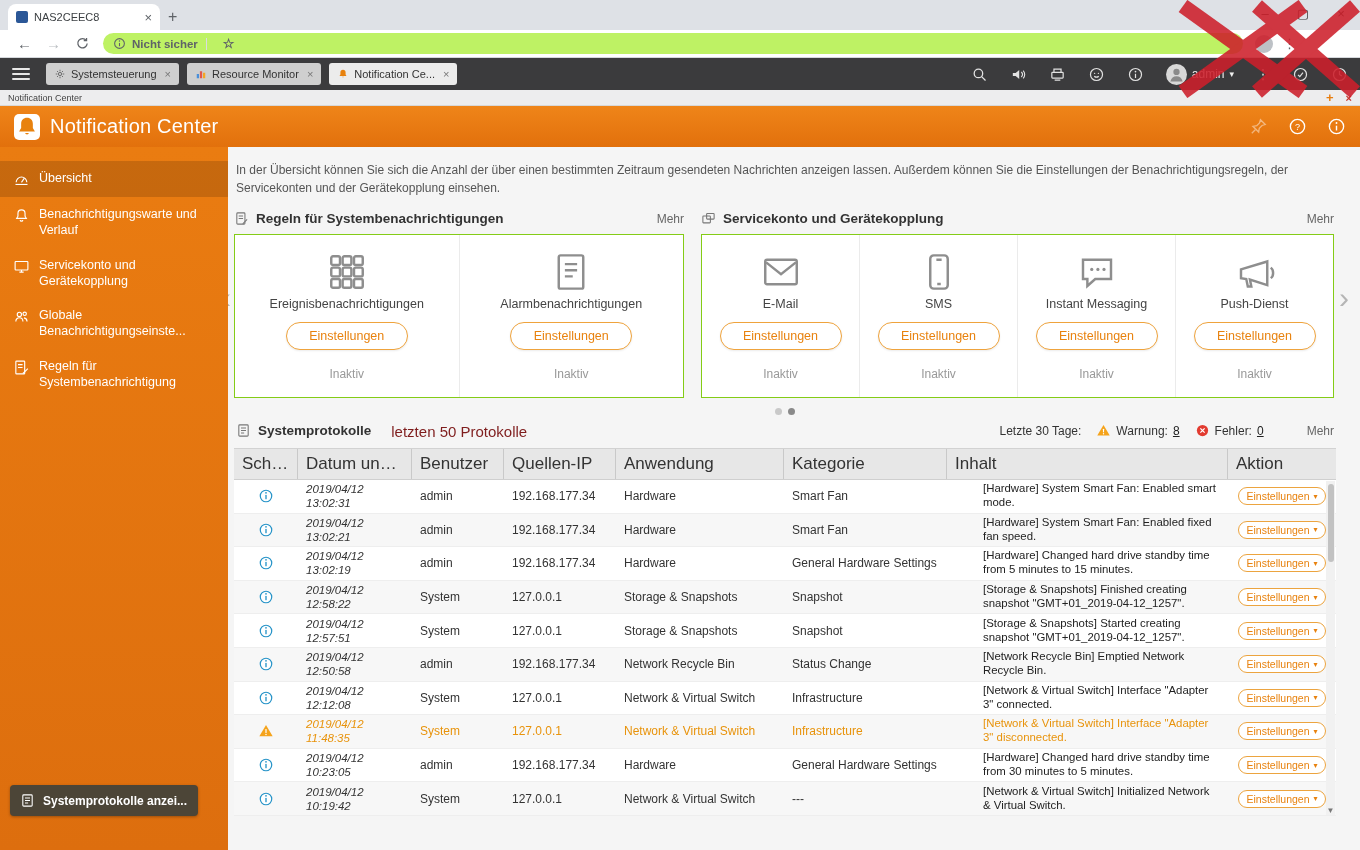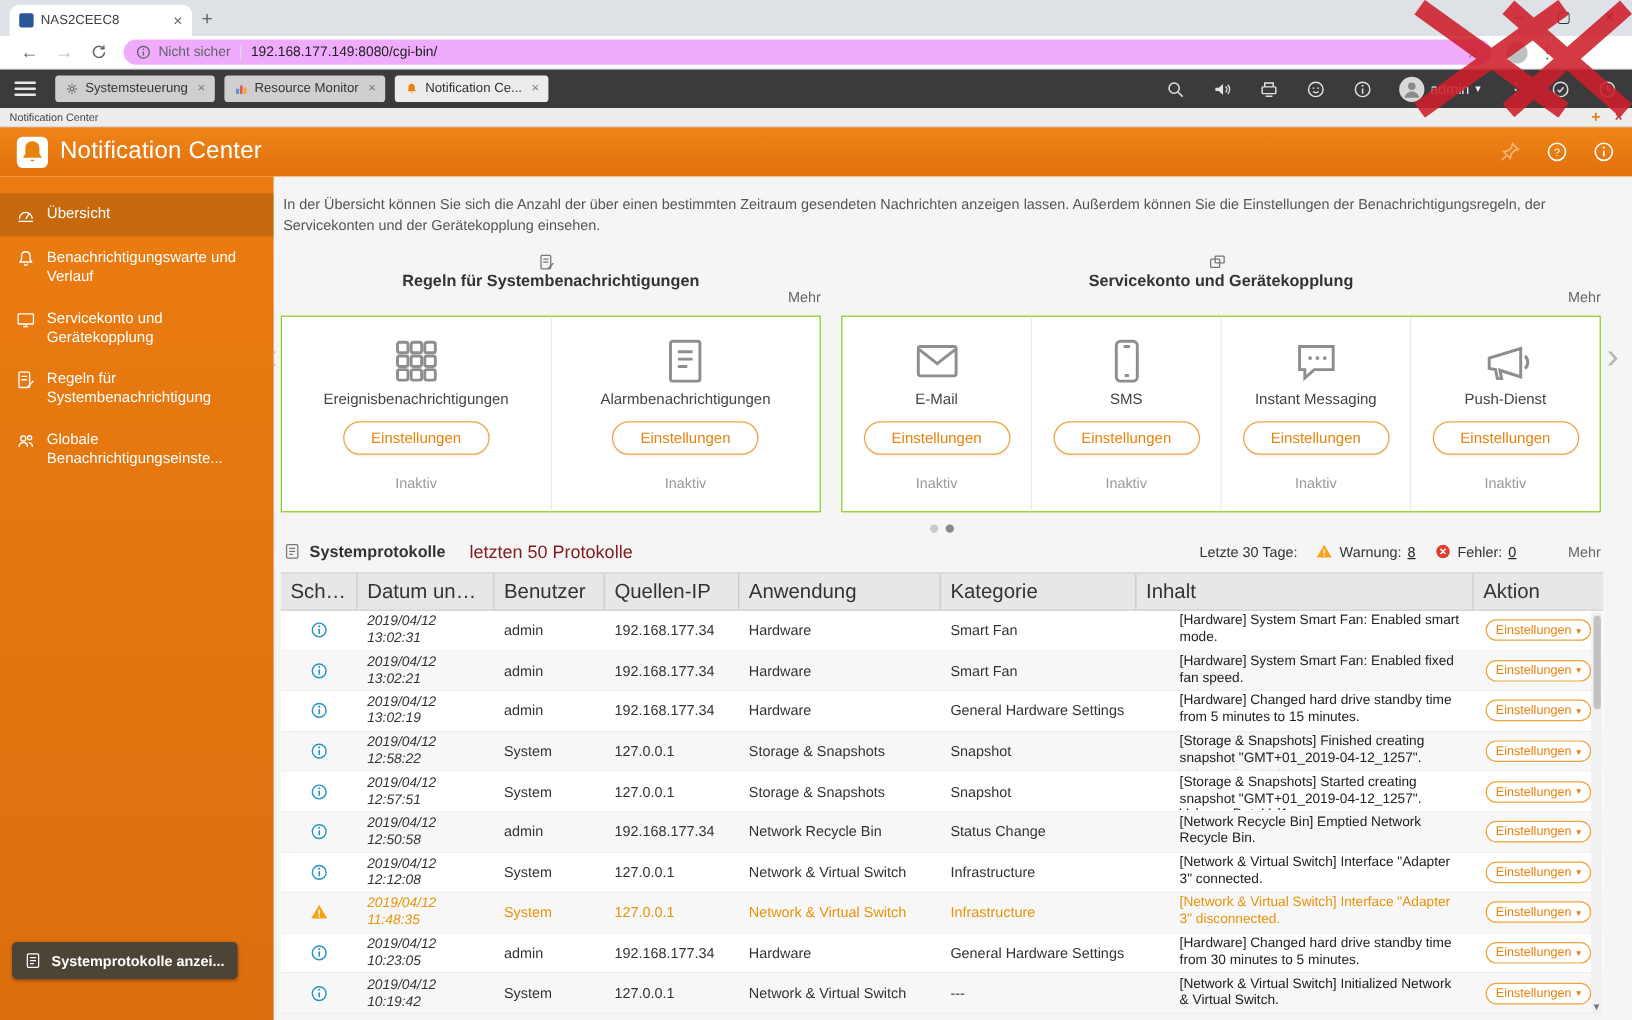--- a/index.html
+++ b/index.html
@@ -14,21 +14,21 @@
   .btab-title { flex:1; overflow:hidden; white-space:nowrap; text-overflow:ellipsis; }
   .btab-close { color:#5F6368; font-size:13px; margin-left:6px; cursor:default; }
   .newtab { font-size:16px; color:#5F6368; margin:0 0 4px 8px; }
   .wincontrols { position:absolute; right:0; top:0; height:30px; display:flex; }
   .wincontrols span { width:38px; text-align:center; line-height:28px; font-size:13px; color:#333; }
 
   .urlbar { height:28px; background:#FFF; display:flex; align-items:center; padding:0 10px; border-bottom:1px solid #D5D8DC; }
   .nav-ico { font-size:15px; color:#5F6368; margin:0 7px; }
   .nav-ico.disabled { color:#B9BDC1; }
   .reload-ico { width:15px; height:15px; margin:0 7px; }
-  .url-pill { flex:1; max-width:1140px; height:21px; background:#f0abfc; border-radius:11px; display:flex; align-items:center; padding:0 10px; font-size:11.5px; margin-left:6px; }
+  .url-pill { flex:1; max-width:1140px; height:21px; background:#bef264; border-radius:11px; display:flex; align-items:center; padding:0 10px; font-size:11.5px; margin-left:6px;font-weight:bold; }
   .pill-info { width:13px; height:13px; margin-right:6px; flex:0 0 auto; }
   .sec-label { color:#5F6368; }
   .pill-sep { width:1px; height:12px; background:#DADCE0; margin:0 8px; }
   .url-text { color:#202124; flex:1; white-space:nowrap; overflow:hidden; }
   .pill-star { color:#5F6368; font-size:13px; margin-left:8px; }
   .urlbar-right { display:flex; align-items:center; margin-left:12px; gap:10px; }
   .mini-avatar { width:18px; height:18px; border-radius:50%; background:#BDC1C6; }
   .kebab { color:#5F6368; font-size:13px; }
 
   
@@ -73,21 +73,21 @@
   .sb-footer { position:absolute; left:10px; bottom:34px; width:188px; background:#4C4537; border-radius:4px; display:flex; align-items:center; gap:8px; padding:8px 10px; color:#FFF; font-size:12px; font-weight:bold; box-shadow:0 1px 3px rgba(0,0,0,.3); }
   .sb-footer .sb-ico { margin-top:0; width:15px; height:15px; }
 
   .main { flex:1; position:relative; padding:12px 24px 0 6px; overflow:hidden; }
   .intro { font-size:12px; color:#555; line-height:1.5; margin:2px 2px 14px 2px; max-width:1108px; }
 
   .sections-row { display:flex; gap:17px; position:relative; margin-right:2px; }
   .section { display:flex; flex-direction:column; }
   .section.rules { width:450px; flex:0 0 auto; }
   .section.service { flex:1; }
-  .sec-head { display:flex; align-items:center; margin-bottom:8px;flex-direction:column; }
+  .sec-head { display:flex; align-items:center; margin-bottom:8px; }
   .sec-head .sico { width:15px; height:15px; margin-right:7px; }
   .sec-title { font-size:13.5px; font-weight:bold; color:#333; }
   .mehr { margin-left:auto; font-size:12px; color:#666; cursor:default; }
   .panel { background:#FFF; border:1px solid #84cc16; height:164px; display:flex; }
   .card { flex:1; display:flex; flex-direction:column; align-items:center; padding-top:16px; border-right:1px solid #EBEBEB; }
   .card:last-child { border-right:none; }
   .card-ico { width:42px; height:42px; margin-bottom:4px; }
   .card-label { font-size:12.5px; color:#444; margin-bottom:11px; white-space:nowrap; }
   .pill-btn { background:#FFF; border:1px solid #EFA33C; color:#E8820E; border-radius:15px; font-size:12.5px; padding:6px 0; width:122px; text-align:center; box-shadow:0 1px 2px rgba(0,0,0,.08); font-family:inherit; }
   .card-status { margin-top:17px; font-size:12px; color:#999; }
@@ -167,21 +167,20 @@
     <div class="url-pill">
       <span class="pill-info">
         <svg viewBox="0 0 24 24">
             <circle cx="12" cy="12" r="9" fill="none" stroke="#5F6368" stroke-width="2"></circle>
             <path d="M12 11v6" stroke="#5F6368" stroke-width="2"></path>
             <circle cx="12" cy="7.5" r="1.3" fill="#5F6368"></circle>
           </svg>
       </span>
       <span class="sec-label">Nicht sicher</span>
       <span class="pill-sep"></span>
-      <span class="url-text">192.168.177.149:8080/cgi-bin/</span>
       <span class="pill-star">☆</span>
     </div>
     <div class="urlbar-right">
       <span class="mini-avatar"></span>
       <span class="kebab">⋮</span>
     </div>
   </div>
 
   <div class="qnapbar">
     <span class="hamburger">
@@ -348,37 +347,37 @@
               <svg viewBox="0 0 24 24" fill="none" stroke="#FFF" stroke-width="1.6">
                 <rect x="3" y="5" width="18" height="12" rx="1"></rect>
                 <path d="M9 20h6M12 17v3"></path>
               </svg>
             </span>
             <span class="sb-label">Servicekonto und Gerätekopplung</span>
           </div>
           <div class="sb-item">
             <span class="sb-ico">
               <svg viewBox="0 0 24 24" fill="none" stroke="#FFF" stroke-width="1.6">
-                <rect x="4" y="3" width="12.5" height="18" rx="1"></rect>
-                <path d="M7 8h6.5M7 12h6.5"></path>
-                <path d="M14 20.5l7-7"></path>
-              </svg>
-            </span>
-            <span class="sb-label">Regeln für Systembenachrichtigung</span>
-          </div>
-          <div class="sb-item">
-            <span class="sb-ico">
-              <svg viewBox="0 0 24 24" fill="none" stroke="#FFF" stroke-width="1.6">
                 <circle cx="9" cy="9" r="3"></circle>
                 <path d="M4 19c0-3.2 2.1-5.2 5-5.2s5 2 5 5.2"></path>
                 <circle cx="16.5" cy="8.2" r="2.4"></circle>
                 <path d="M15.5 14c2.7.4 4.3 2.3 4.3 5"></path>
               </svg>
             </span>
             <span class="sb-label">Globale Benachrichtigungseinste...</span>
+          </div>
+          <div class="sb-item">
+            <span class="sb-ico">
+              <svg viewBox="0 0 24 24" fill="none" stroke="#FFF" stroke-width="1.6">
+                <rect x="4" y="3" width="12.5" height="18" rx="1"></rect>
+                <path d="M7 8h6.5M7 12h6.5"></path>
+                <path d="M14 20.5l7-7"></path>
+              </svg>
+            </span>
+            <span class="sb-label">Regeln für Systembenachrichtigung</span>
           </div>
         </nav>
       <div class="sb-footer">
         <span class="sb-ico">
           <svg viewBox="0 0 24 24" fill="none" stroke="#FFF" stroke-width="1.7">
               <rect x="4.5" y="3" width="15" height="18" rx="1.5"></rect>
               <path d="M8 8h8M8 12h8M8 16h5"></path>
             </svg>
         </span>
         <span>Systemprotokolle anzei...</span>

